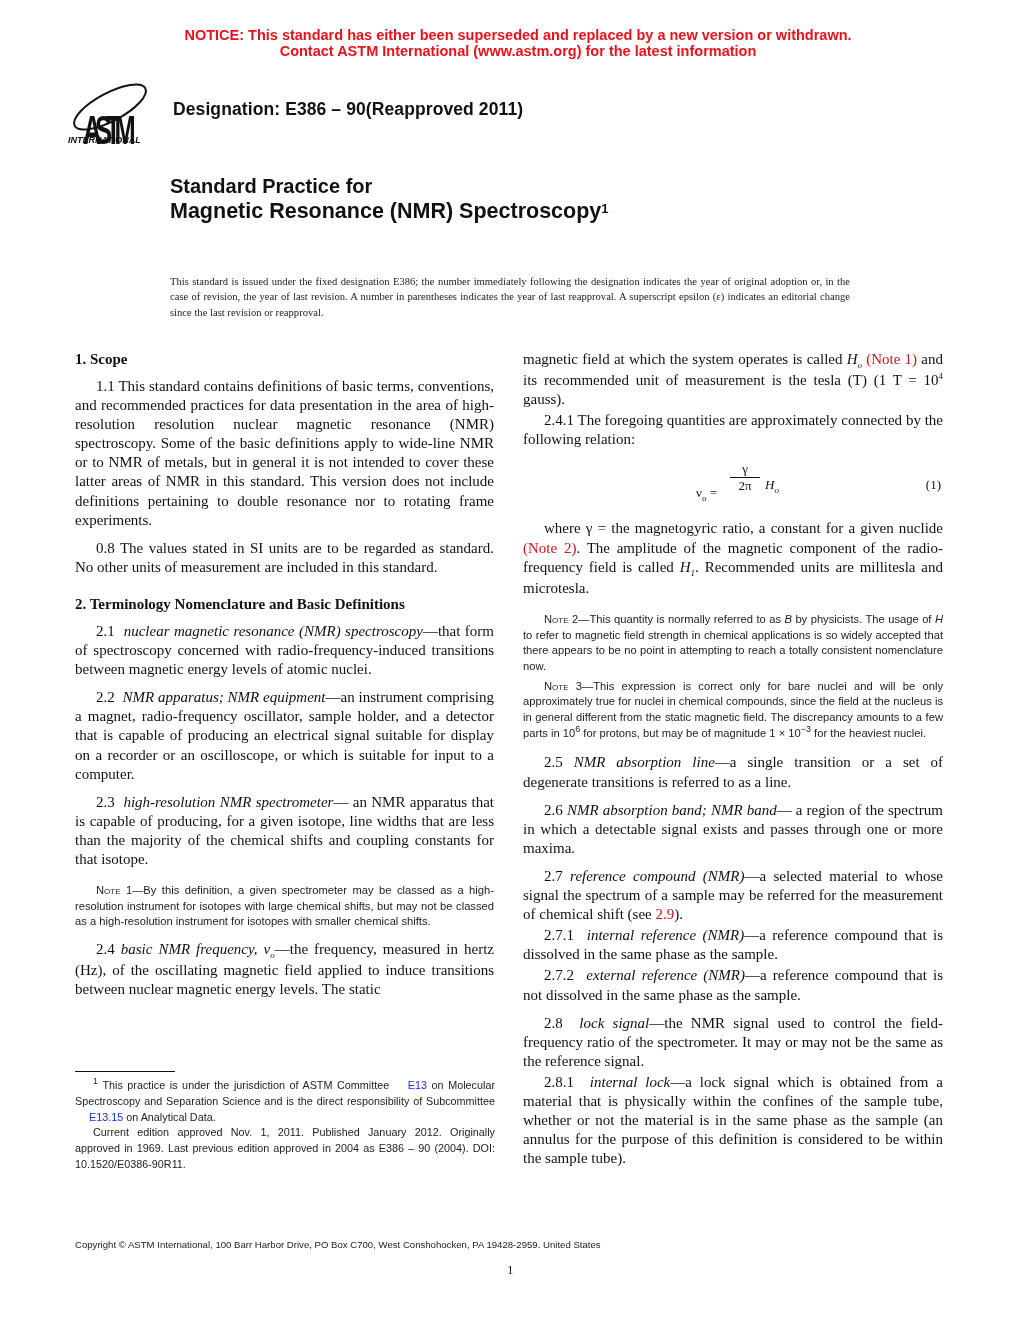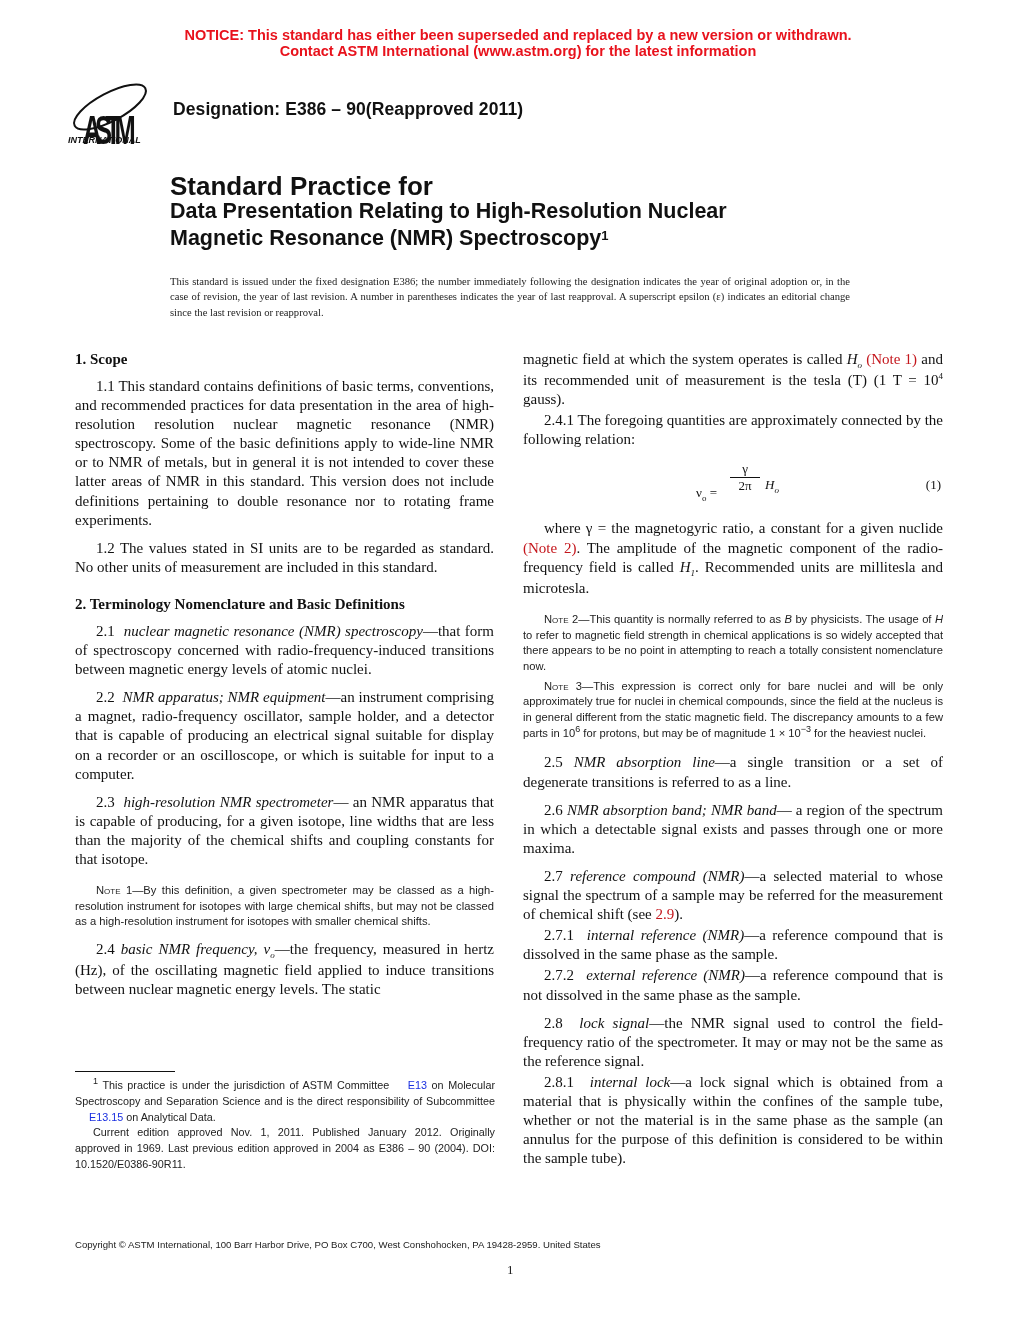--- a/index.html
+++ b/index.html
@@ -8,21 +8,21 @@
   .notice { position: absolute; top: 27px; left: 0; width: 1020px; text-align: center;
     color: #e8121c; font-family: "Liberation Sans", sans-serif; font-weight: bold;
     font-size: 14.5px; line-height: 16px; padding-left: 8px; }
 
   .logo { position: absolute; left: 66px; top: 74px; width: 96px; height: 72px; }
   .designation { position: absolute; left: 173px; top: 99px; font-family: "Liberation Sans", sans-serif;
     font-size: 17.5px; font-weight: bold; color: #111; letter-spacing: 0.1px; }
 
   .title-block { position: absolute; left: 170px; top: 174px; font-family: "Liberation Sans", sans-serif;
     font-weight: bold; color: #111; }
-  .title-block .t1 { font-size: 26px; line-height: 24px; }
+  .title-block .t1 { font-size: 20px; line-height: 24px; }
   .title-block .t2 { font-size: 21.5px; line-height: 27px; }
   .title-block sup { font-size: 13px; vertical-align: top; position: relative; top: -3px; }
 
   .issued { position: absolute; left: 170px; top: 274px; width: 680px; font-family: "Liberation Serif", serif;
     font-size: 10.6px; line-height: 15.3px; text-align: justify; color: #222; }
 
   .col { position: absolute; font-family: "Liberation Serif", serif; font-size: 15px; line-height: 19.1px;
     color: #111; text-align: justify; }
   .col.left { left: 75px; top: 350px; width: 419px; }
   .col.right { left: 523px; top: 350px; width: 420px; }
@@ -70,30 +70,29 @@
     <ellipse cx="44" cy="33" rx="40" ry="14" fill="none" stroke="#111" stroke-width="2" transform="rotate(-28 44 33)"></ellipse>
     <text x="20" y="52" font-family="Liberation Sans, sans-serif" font-weight="bold" font-size="30" fill="#111" transform="scale(0.85 1.35)" textLength="62">ASTM</text>
     <text x="2" y="69" font-family="Liberation Sans, sans-serif" font-weight="bold" font-style="italic" font-size="9" fill="#111">INTERNATIONAL</text>
   </svg>
 </div>
 
 <div class="designation">Designation: E386 – 90(Reapproved 2011)</div>
 
 <div class="title-block">
   <div class="t1">Standard Practice for</div>
-  <div class="t2">Data Presentation Relating to High-Resolution Nuclear</div>
   <div class="t2"><span>Magnetic Resonance (NMR) Spectroscopy</span><sup>1</sup></div>
 </div>
 
 <div class="issued">This standard is issued under the fixed designation E386; the number immediately following the designation indicates the year of original adoption or, in the case of revision, the year of last revision. A number in parentheses indicates the year of last reapproval. A superscript epsilon (ε) indicates an editorial change since the last revision or reapproval.</div>
 
 <div class="col left">
   <h2>1.  Scope</h2>
   <p>1.1 This standard contains definitions of basic terms, conventions, and recommended practices for data presentation in the area of high-resolution resolution nuclear magnetic resonance (NMR) spectroscopy. Some of the basic definitions apply to wide-line NMR or to NMR of metals, but in general it is not intended to cover these latter areas of NMR in this standard. This version does not include definitions pertaining to double resonance nor to rotating frame experiments.</p>
-  <p style="margin-bottom:18px">1.2 The values stated in SI units are to be regarded as standard. No other units of measurement are included in this standard.</p>
+  <p style="margin-bottom:18px">0.8 The values stated in SI units are to be regarded as standard. No other units of measurement are included in this standard.</p>
   <h2>2.  Terminology Nomenclature and Basic Definitions</h2>
   <p><span>2.1</span>&nbsp; <i>nuclear magnetic resonance (NMR) spectroscopy</i><span>—that form of spectroscopy concerned with radio-frequency-induced transitions between magnetic energy levels of atomic nuclei.</span></p>
   <p><span>2.2</span>&nbsp; <i>NMR apparatus; NMR equipment</i><span>—an instrument comprising a magnet, radio-frequency oscillator, sample holder, and a detector that is capable of producing an electrical signal suitable for display on a recorder or an oscilloscope, or which is suitable for input to a computer.</span></p>
   <p style="margin-bottom:14px"><span>2.3</span>&nbsp; <i>high-resolution NMR spectrometer</i><span>— an NMR apparatus that is capable of producing, for a given isotope, line widths that are less than the majority of the chemical shifts and coupling constants for that isotope.</span></p>
   <div class="note" style="margin-bottom:10px"><span class="sc">Note 1</span><span>—By this definition, a given spectrometer may be classed as a high-resolution instrument for isotopes with large chemical shifts, but may not be classed as a high-resolution instrument for isotopes with smaller chemical shifts.</span></div>
   <p><span>2.4</span> <i>basic NMR frequency, ν</i><sub class="s"><i>o</i></sub><span>—the frequency, measured in hertz (Hz), of the oscillating magnetic field applied to induce transitions between nuclear magnetic energy levels. The static</span></p>
 </div>
 
 <div class="col right">
   <p class="noind tight"><span>magnetic field at which the system operates is called </span><i>H</i><sub class="s"><i>o</i></sub> <a class="link-red">(Note 1)</a><span> and its recommended unit of measurement is the tesla (T) (1 T = 10</span><sup class="s">4</sup><span> gauss).</span></p>

